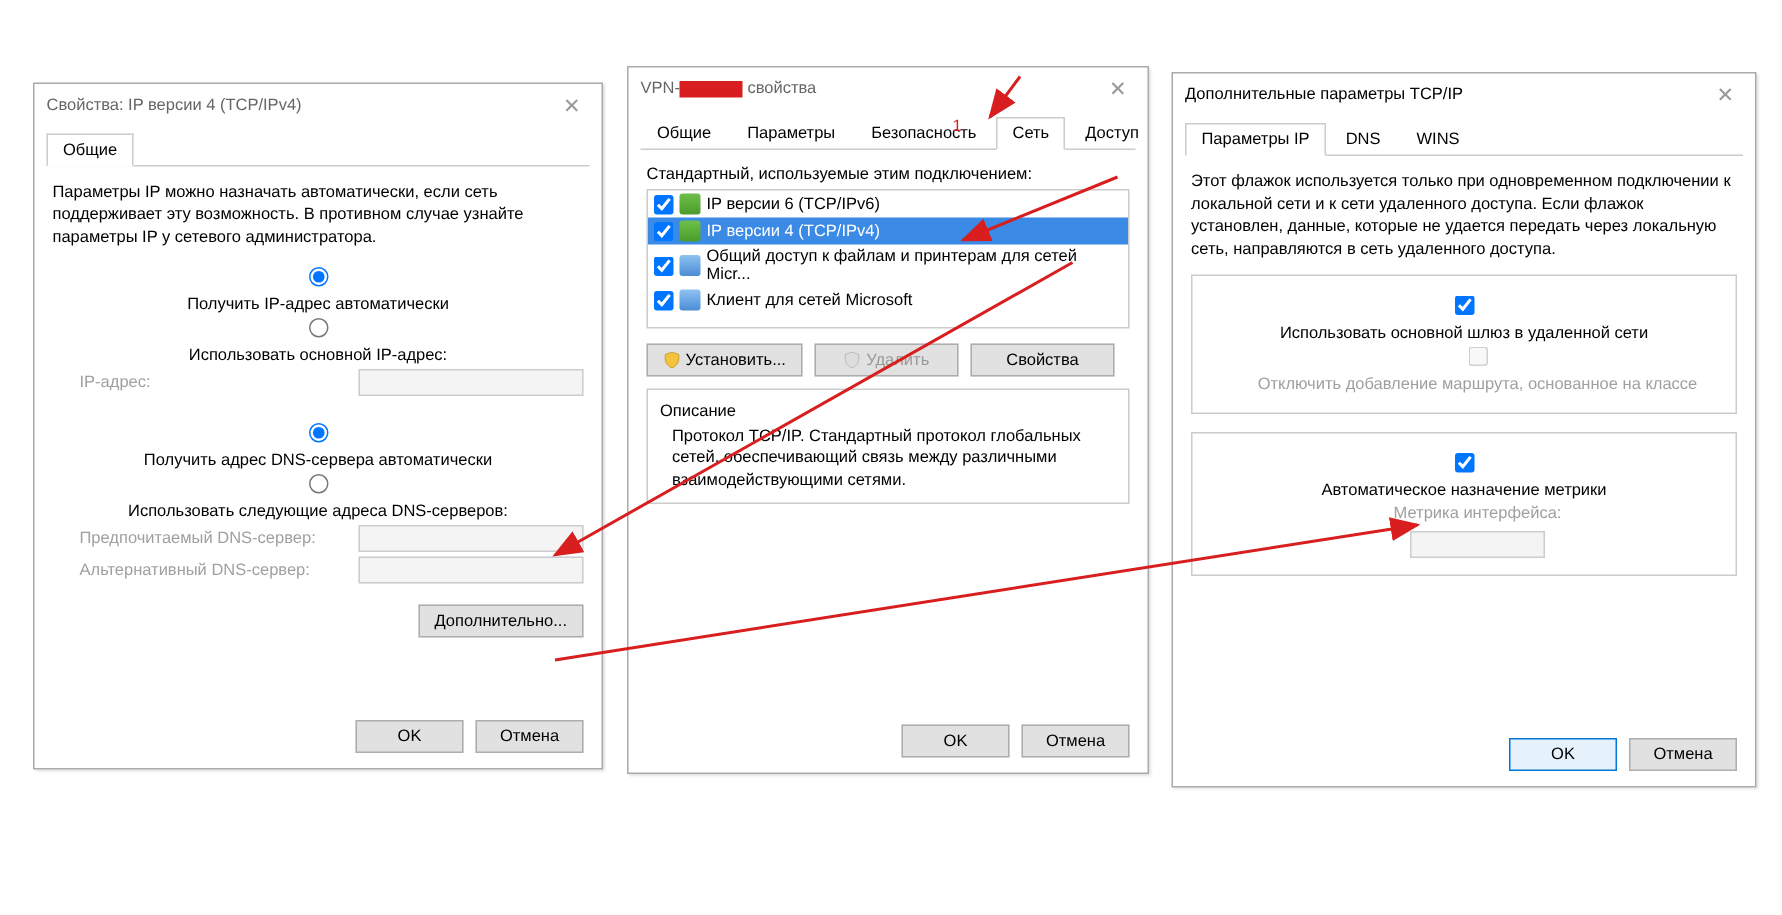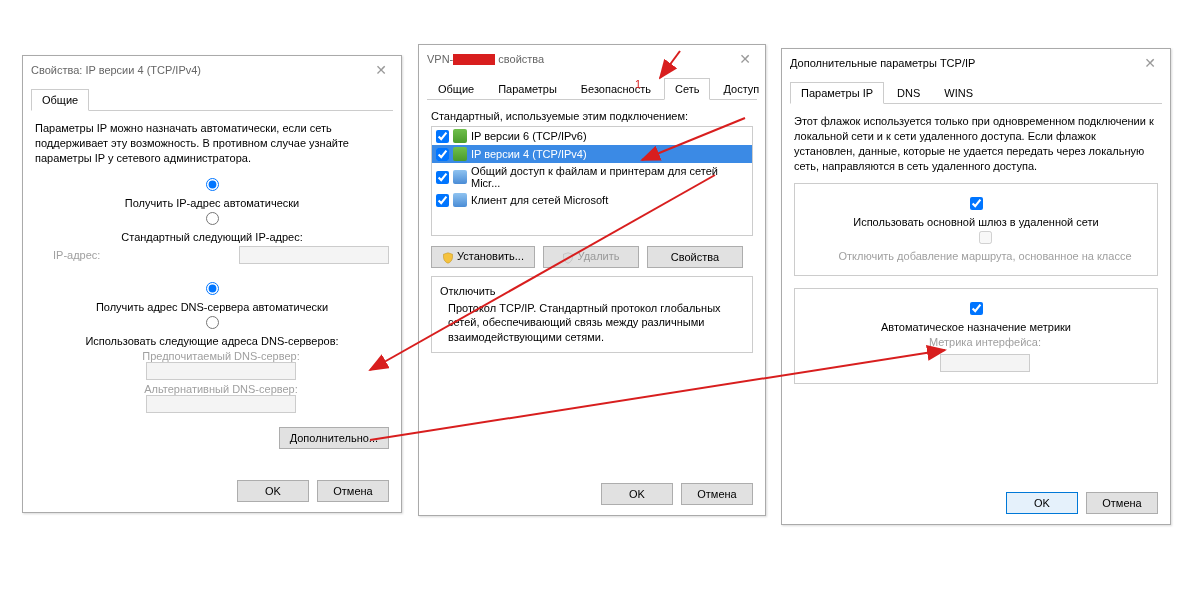--- a/index.html
+++ b/index.html
@@ -34,21 +34,21 @@
   }
   .btn.default { border: 1px solid #0078d7; background: #e5f1fb; }
   .label-dis { color: #a0a0a0; }
   .row { display: flex; align-items: center; margin: 3px 0; gap: 6px; flex-direction: column; }
   .radio, .check { margin: 0; }
   input[type="text"] {
     height: 18px; border: 1px solid #ccc; padding: 0 4px; background: #f7f7f7;
   }
   input[type="text"]:disabled { color: #999; background: #f4f4f4; }
   .list {
-    border: 1px solid #ccc; height: 110px; overflow: hidden; margin-top: 4px; background: #fff;
+    border: 1px solid #ccc; height: 93px; overflow: hidden; margin-top: 4px; background: #fff;
   }
   .list-item { display: flex; align-items: center; padding: 2px 4px; gap: 4px; }
   .list-item.sel { background: #3b8ae5; color: #fff; }
   .ico { width: 14px; height: 14px; display: inline-block; flex-shrink: 0; }
   .ico-net6 { background: linear-gradient(#6fbf4b,#4a9b2a); border-radius: 2px; }
   .ico-net4 { background: linear-gradient(#6fbf4b,#4a9b2a); border-radius: 2px; }
   .ico-share { background: linear-gradient(#8fc3f0,#4a8cd6); border-radius: 2px; }
   .ico-client { background: linear-gradient(#8fc3f0,#4a8cd6); border-radius: 2px; }
   .shield { width: 12px; height: 12px; display: inline-block; vertical-align: middle; }
   .hr-arrow, .hr-arrow svg { pointer-events: none; }
@@ -74,44 +74,44 @@
   <div class="content">
     <div style="margin-bottom:12px; line-height:1.35;">Параметры IP можно назначать автоматически, если сеть поддерживает эту возможность. В противном случае узнайте параметры IP у сетевого администратора.</div>
 
     <div class="groupbox" style="border-top:none;border-left:none;border-right:none;border-bottom:none;padding:0;">
       <div class="row">
         <input type="radio" class="radio" name="ipmode" checked="" style="">
         <span>Получить IP-адрес автоматически</span>
       </div>
       <div class="row">
         <input type="radio" class="radio" name="ipmode" style="">
-        <span>Стандартный следующий IP-адрес:</span>
+        <span>Использовать основной IP-адрес:</span>
       </div>
       <div class="ip-field-row" style="padding-left:18px;">
         <span class="label-dis">IP-адрес:</span>
         <input type="text" class="ip-input" disabled="" style="">
       </div>
     </div>
 
     <div style="height:12px;"></div>
 
     <div>
       <div class="row">
         <input type="radio" class="radio" name="dnsmode" checked="" style="">
         <span>Получить адрес DNS-сервера автоматически</span>
       </div>
       <div class="row">
         <input type="radio" class="radio" name="dnsmode" style="">
         <span>Использовать следующие адреса DNS-серверов:</span>
       </div>
-      <div class="ip-field-row" style="padding-left:18px;flex-direction:column;">
+      <div class="ip-field-row" style="padding-left:18px;">
         <span class="label-dis">Предпочитаемый DNS-сервер:</span>
         <input type="text" class="ip-input" disabled="" style="">
       </div>
-      <div class="ip-field-row" style="padding-left:18px;flex-direction:column;">
+      <div class="ip-field-row" style="padding-left:18px;">
         <span class="label-dis">Альтернативный DNS-сервер:</span>
         <input type="text" class="ip-input" disabled="" style="">
       </div>
     </div>
 
     <div style="text-align:right; margin-top:14px;">
       <button class="btn"><span>Дополнительно...</span></button>
     </div>
   </div>
 
@@ -170,21 +170,21 @@
       <button class="btn" style="min-width:96px;color:#999;" disabled="">
         <svg class="shield" viewBox="0 0 16 16">
             <path d="M8 1l6 2v4c0 4-3 7-6 8-3-1-6-4-6-8V3l6-2z" fill="#ddd" stroke="#aaa" stroke-width="0.6"></path>
           </svg>
         <span>Удалить</span>
       </button>
       <button class="btn" style="min-width:96px;"><span>Свойства</span></button>
     </div>
 
     <div class="desc-box">
-      <div style="margin-bottom:4px;">Отключить</div>
+      <div style="margin-bottom:4px;">Описание</div>
       <div style="padding-left:8px; line-height:1.3;">Протокол TCP/IP. Стандартный протокол глобальных сетей, обеспечивающий связь между различными взаимодействующими сетями.</div>
     </div>
   </div>
 
   <div class="btnrow">
     <button class="btn"><span>OK</span></button>
     <button class="btn"><span>Отмена</span></button>
   </div>
 </div>
 

